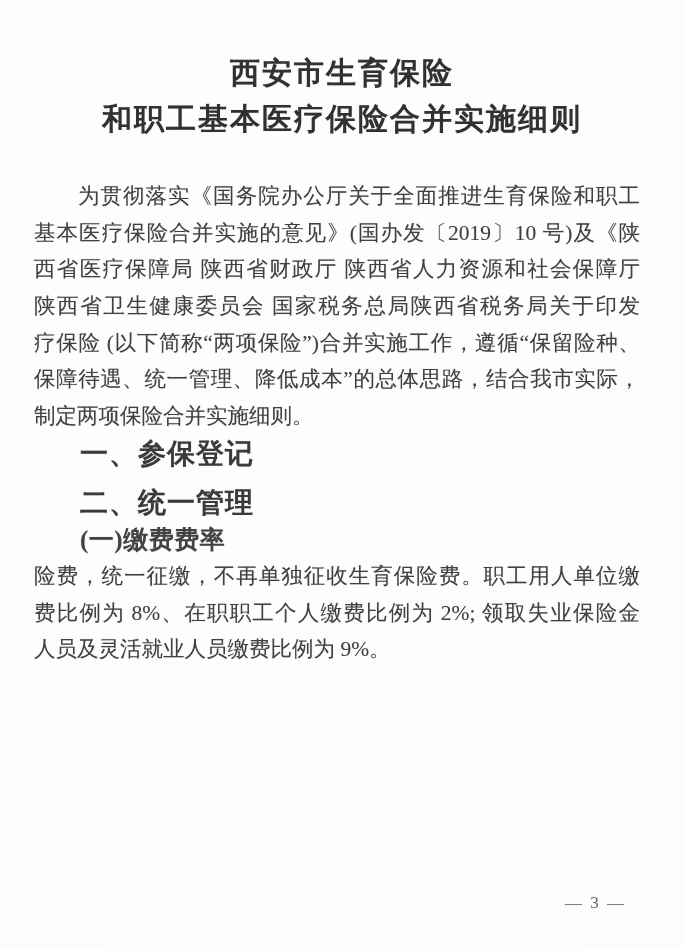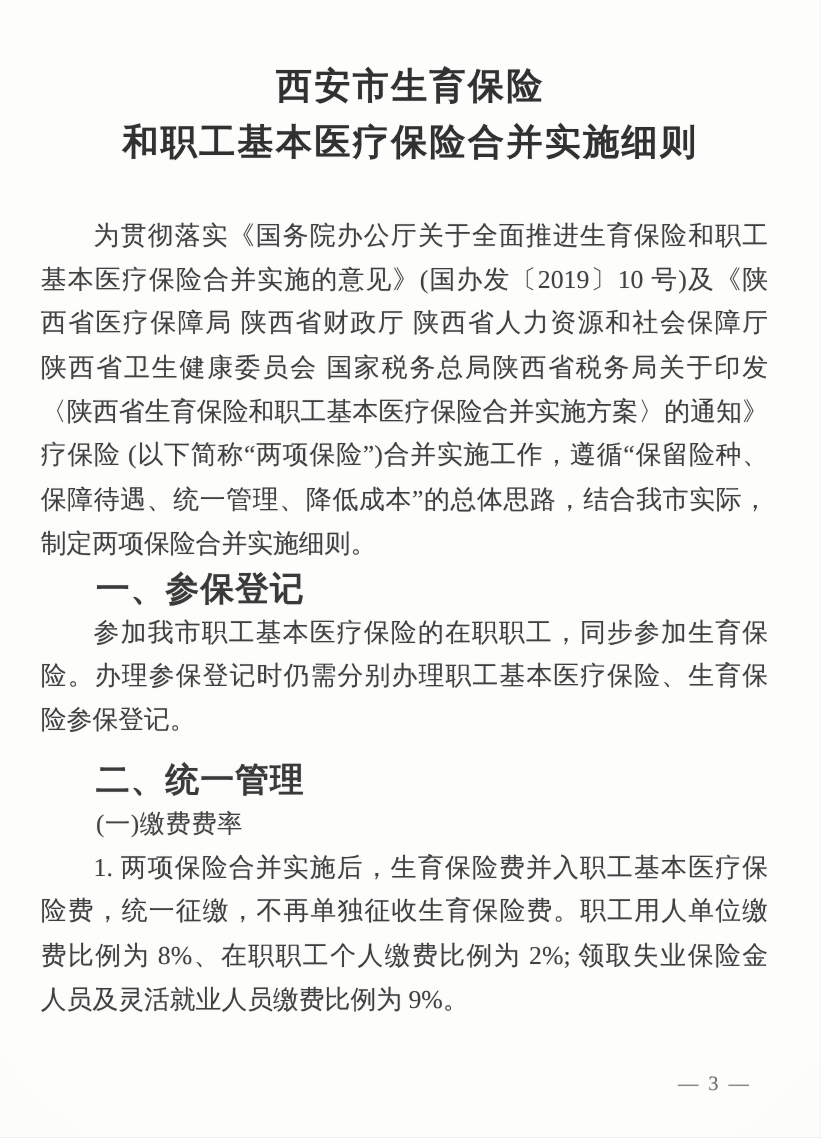--- a/index.html
+++ b/index.html
@@ -53,24 +53,25 @@
     font-size: 28px;
     text-indent: 46px;
     letter-spacing: 1px;
     color: #3a3a3a;
   }
   .heading.gap-top { margin-top: 12px; }
 
   .subheading {
     height: 37px;
     line-height: 37px;
-    font-size: 21px;
+    font-size: 25px;
     text-indent: 46px;
     letter-spacing: 0.5px;
     color: #424242;
+    font-weight: bold;
   }
 
   .page-number {
     position: absolute;
     top: 893px;
     right: 58px;
     font-size: 17px;
     letter-spacing: 2px;
     color: #6f6f6f;
   }
@@ -85,40 +86,33 @@
     <div>和职工基本医疗保险合并实施细则</div>
   </div>
 
   <div class="body-block">
 
     <div>
       <div class="line indent">为贯彻落实《国务院办公厅关于全面推进生育保险和职工</div>
       <div class="line">基本医疗保险合并实施的意见》(国办发〔2019〕10 号)及《陕</div>
       <div class="line">西省医疗保障局 陕西省财政厅 陕西省人力资源和社会保障厅</div>
       <div class="line">陕西省卫生健康委员会 国家税务总局陕西省税务局关于印发</div>
-      <div class="line">〈陕西省生育保险和职工基本医疗保险合并实施方案〉的通知》</div>
       <div class="line">疗保险 (以下简称“两项保险”)合并实施工作，遵循“保留险种、</div>
       <div class="line">保障待遇、统一管理、降低成本”的总体思路，结合我市实际，</div>
       <div class="line last">制定两项保险合并实施细则。</div>
     </div>
 
     <div class="heading">一、参保登记</div>
 
-    <div>
-      <div class="line indent">参加我市职工基本医疗保险的在职职工，同步参加生育保</div>
-      <div class="line">险。办理参保登记时仍需分别办理职工基本医疗保险、生育保</div>
-      <div class="line last">险参保登记。</div>
-    </div>
 
     <div class="heading gap-top">二、统一管理</div>
 
     <div class="subheading">(一)缴费费率</div>
 
     <div>
-      <div class="line indent">1. 两项保险合并实施后，生育保险费并入职工基本医疗保</div>
       <div class="line">险费，统一征缴，不再单独征收生育保险费。职工用人单位缴</div>
       <div class="line">费比例为 8%、在职职工个人缴费比例为 2%; 领取失业保险金</div>
       <div class="line last">人员及灵活就业人员缴费比例为 9%。</div>
     </div>
 
   </div>
 
   <div class="page-number">— 3 —</div>
 
 </div>

